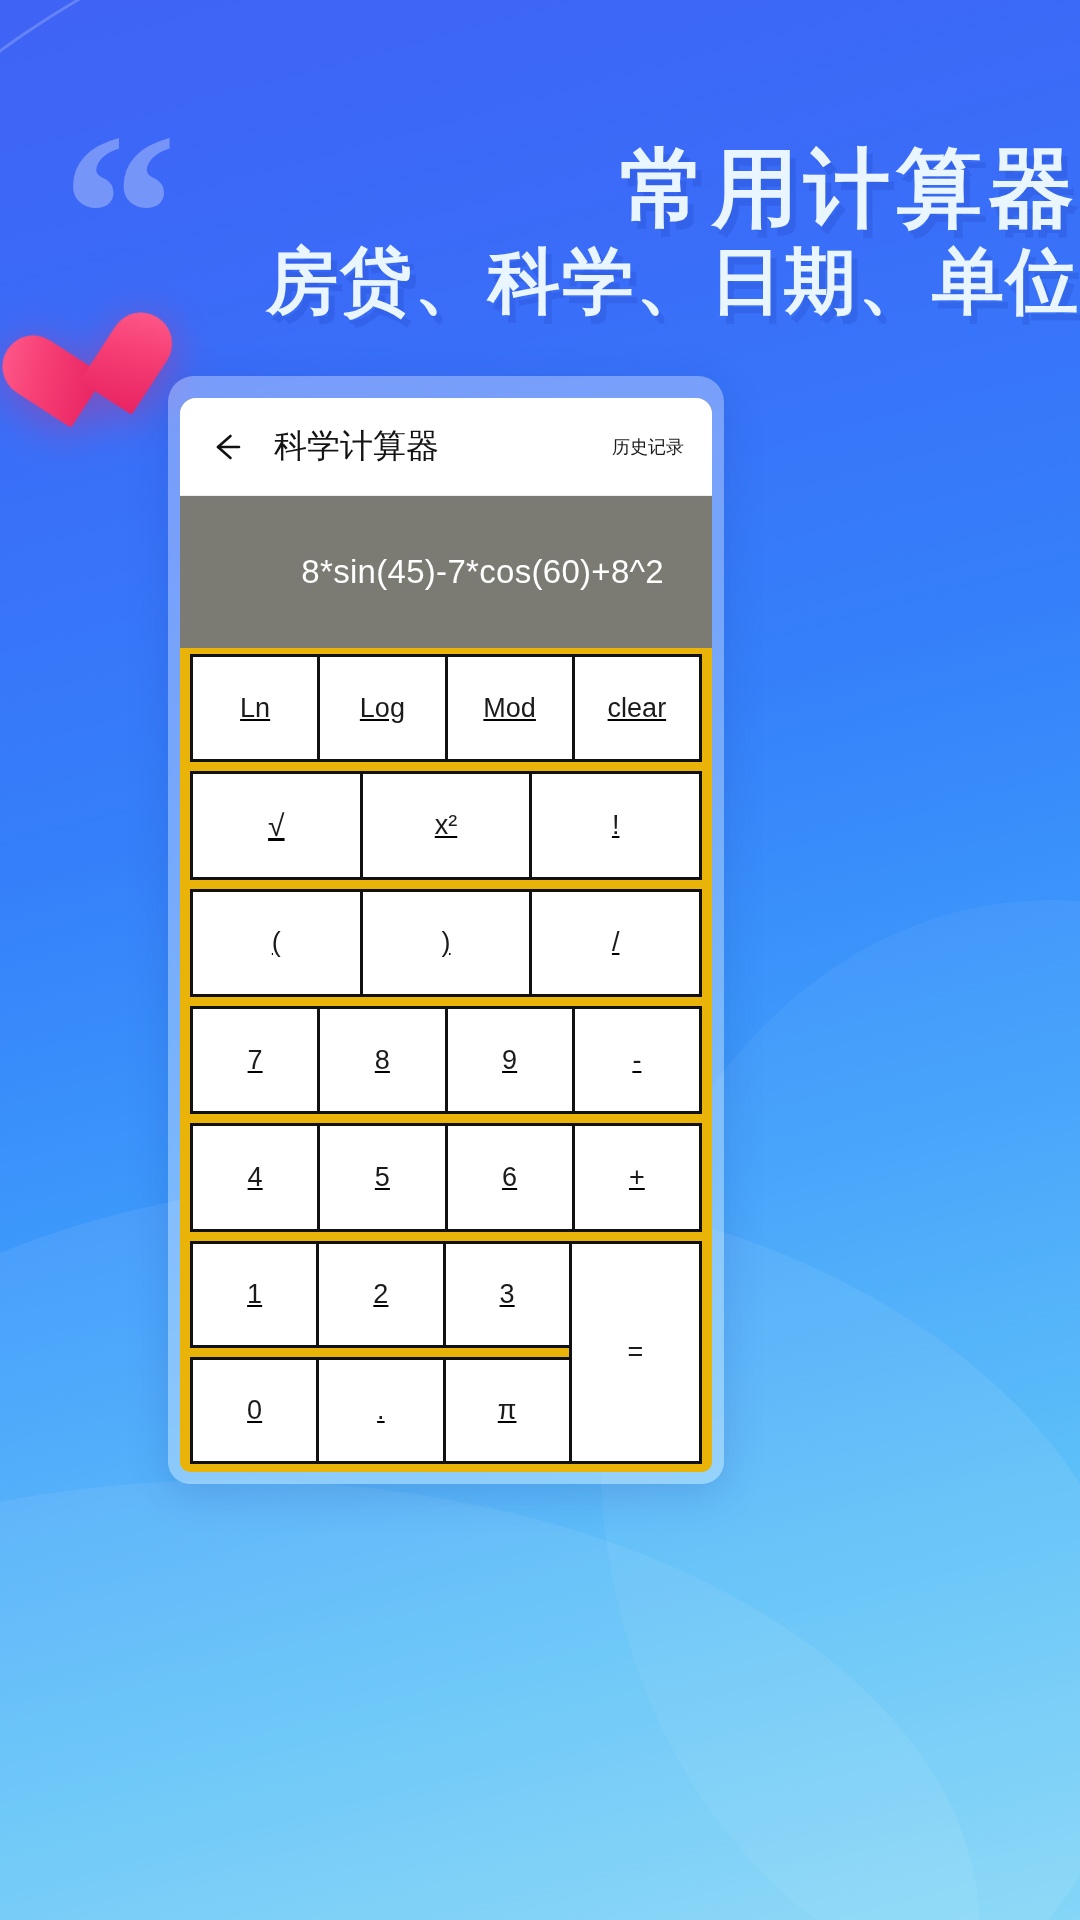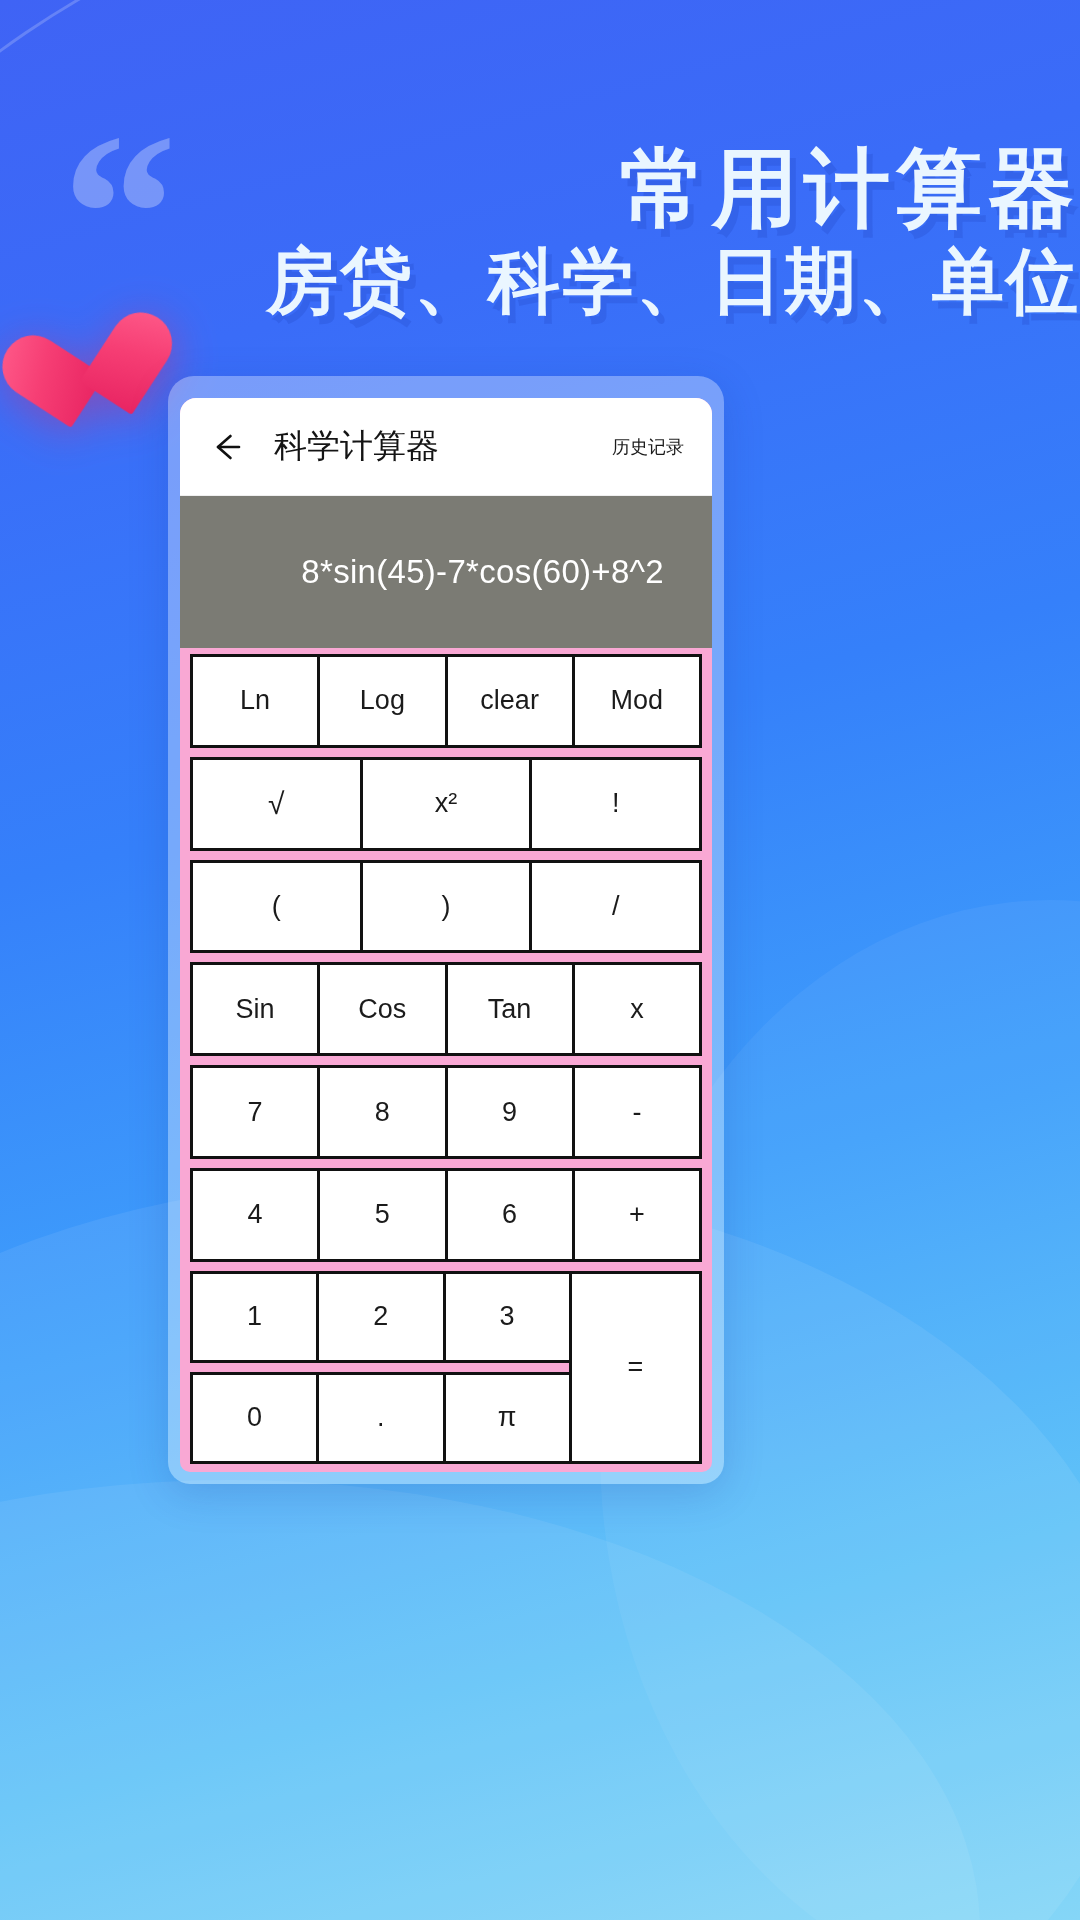--- a/index.html
+++ b/index.html
@@ -140,21 +140,21 @@
     background: rgba(255,255,255,0.32);
     border-radius: 26px 26px 22px 22px;
     box-shadow: 0 10px 40px rgba(20,50,150,0.18);
   }
   .phone-screen {
     position: absolute;
     left: 12px;
     top: 22px;
     width: 532px;
     height: 1074px;
-    background: #f9a8d4;
+    background: #eab308;
     border-radius: 16px 16px 10px 10px;
     overflow: hidden;
     display: flex;
     flex-direction: column;
   }
 
   
   .appbar {
     height: 98px;
     flex: 0 0 98px;
@@ -217,20 +217,21 @@
     box-sizing: border-box;
     position: relative;
     display: flex;
     flex-direction: column;
   }
   .krow {
     display: flex;
     flex: 1 1 0;
     margin-bottom: 9px;
     gap: 0;
+    text-decoration: underline;
   }
   .krow:last-child { margin-bottom: 0; }
   .kbtn {
     flex: 1 1 0;
     border: 3px solid #111111;
     background: #ffffff;
     display: flex;
     align-items: center;
     justify-content: center;
     font-size: 27px;
@@ -302,44 +303,38 @@
 
     <div class="display">
       <div class="display-text">8*sin(45)-7*cos(60)+8^2</div>
     </div>
 
     <div class="keypad">
 
       <div class="krow">
         <div class="kbtn">Ln</div>
         <div class="kbtn">Log</div>
+        <div class="kbtn">Mod</div>
         <div class="kbtn">clear</div>
-        <div class="kbtn">Mod</div>
       </div>
 
       <div class="krow">
         <div class="kbtn">
             <span class="big-sym">√</span>
           </div>
         <div class="kbtn">x²</div>
         <div class="kbtn">!</div>
       </div>
 
       <div class="krow">
         <div class="kbtn">(</div>
         <div class="kbtn">)</div>
         <div class="kbtn">/</div>
       </div>
 
-      <div class="krow">
-        <div class="kbtn">Sin</div>
-        <div class="kbtn">Cos</div>
-        <div class="kbtn">Tan</div>
-        <div class="kbtn">x</div>
-      </div>
 
       <div class="krow">
         <div class="kbtn">7</div>
         <div class="kbtn">8</div>
         <div class="kbtn">9</div>
         <div class="kbtn">-</div>
       </div>
 
       <div class="krow">
         <div class="kbtn">4</div>

